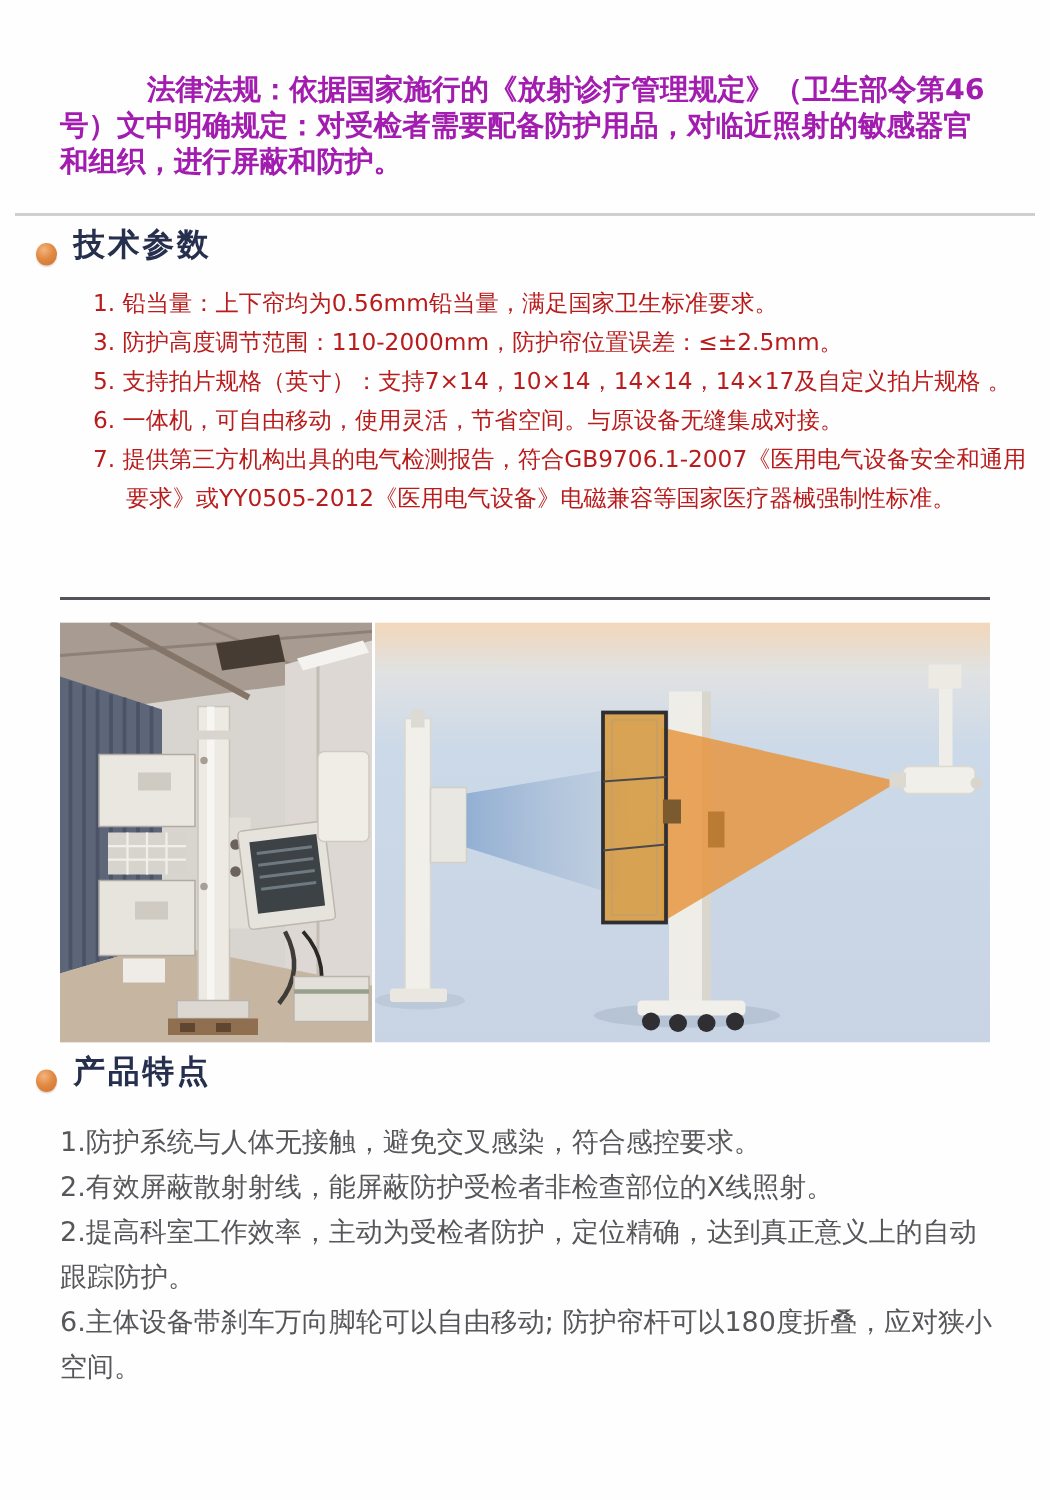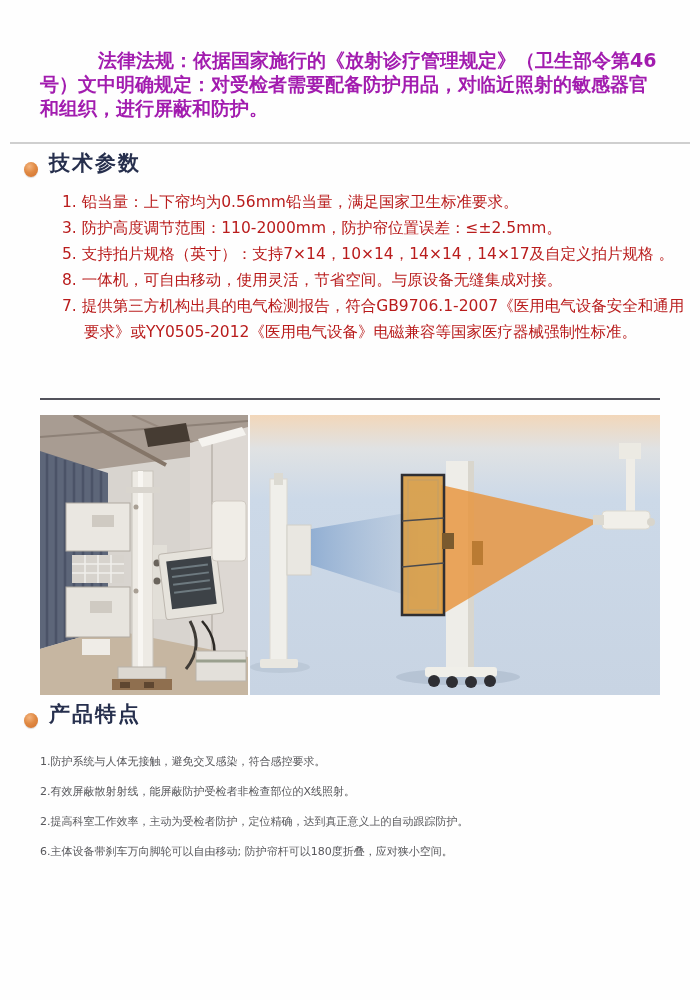--- a/index.html
+++ b/index.html
@@ -38,21 +38,21 @@
     color:#b91c1c;font-size:15.5px;margin-left:22px;
   }
   .tech-item{line-height:26px;padding-left:22px;text-indent:-22px;}
   
   .figures{position:absolute;top:415px;left:40px;width:620px;height:280px;}
   .photo-svg{position:absolute;left:0;top:0;}
   .render-svg{position:absolute;left:210px;top:0;}
   
   .features-list{
     position:absolute;top:747px;left:40px;width:628px;
-    color:#57575b;font-size:11px;
+    color:#57575b;font-size:18px;
   }
   .feature-item{line-height:30px;}
 </style>
 </head>
 <body>
 
 <div class="page">
 
   <p class="regulation">法律法规：依据国家施行的《放射诊疗管理规定》（卫生部令第46号）文中明确规定：对受检者需要配备防护用品，对临近照射的敏感器官和组织，进行屏蔽和防护。</p>
 
@@ -60,21 +60,21 @@
 
   <div class="section-header" style="top:149px;">
     <span class="bullet"></span>
     <h2 class="section-title">技术参数</h2>
   </div>
 
   <div class="tech-list">
     <div class="tech-item">1. 铅当量：上下帘均为0.56mm铅当量，满足国家卫生标准要求。</div>
     <div class="tech-item">3. 防护高度调节范围：110-2000mm，防护帘位置误差：≤±2.5mm。</div>
     <div class="tech-item">5. 支持拍片规格（英寸）：支持7×14，10×14，14×14，14×17及自定义拍片规格 。</div>
-    <div class="tech-item">8. 一体机，可自由移动，使用灵活，节省空间。与原设备无缝集成对接。</div>
+    <div class="tech-item">6. 一体机，可自由移动，使用灵活，节省空间。与原设备无缝集成对接。</div>
     <div class="tech-item">7. 提供第三方机构出具的电气检测报告，符合GB9706.1-2007《医用电气设备安全和通用要求》或YY0505-2012《医用电气设备》电磁兼容等国家医疗器械强制性标准。</div>
   </div>
 
   <div class="divider divider-2"></div>
 
   <div class="figures">
 
     <svg class="photo-svg" width="208" height="280" viewBox="0 0 208 280">
       <rect width="208" height="280" fill="#d8d4cf"></rect>
 

